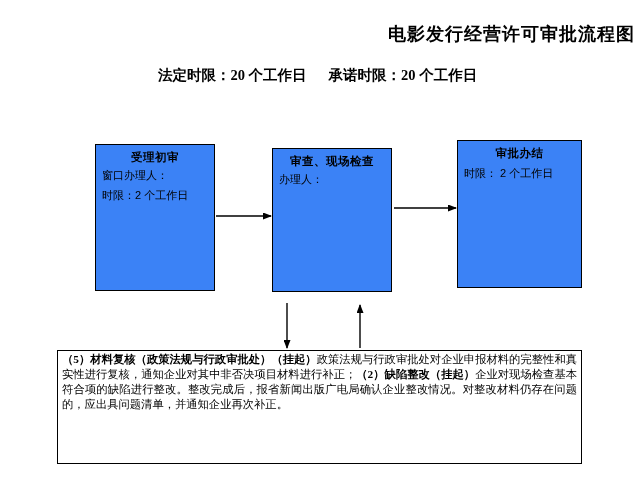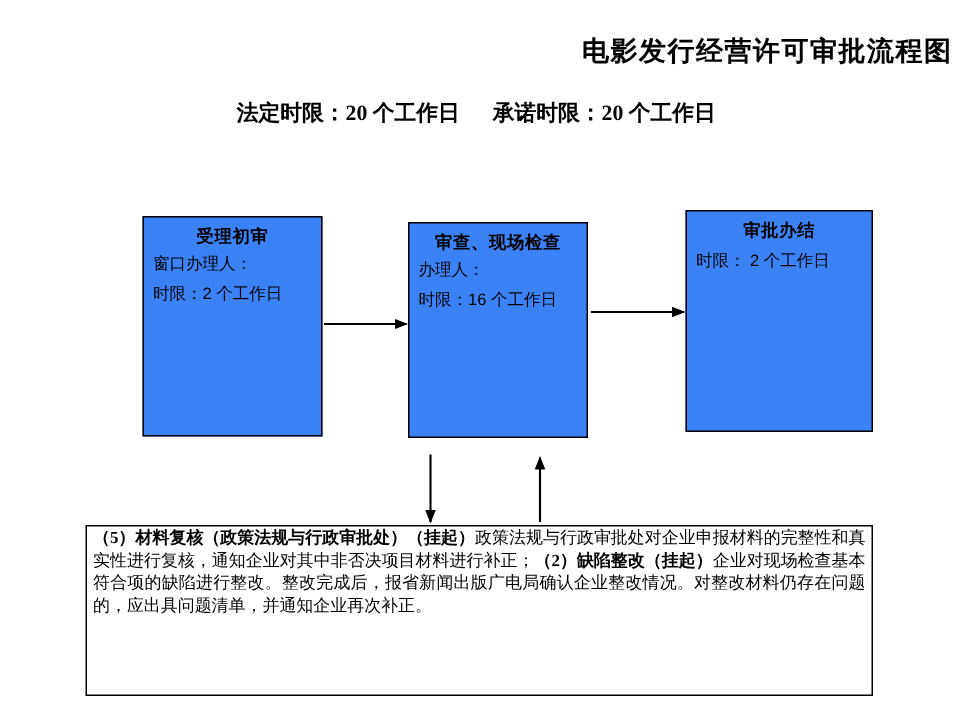--- a/index.html
+++ b/index.html
@@ -128,21 +128,20 @@
 
   <div class="box" id="box-accept">
     <div class="box-title">受理初审</div>
     <div class="box-line">窗口办理人：</div>
     <div class="box-line spaced">时限：2 个工作日</div>
   </div>
 
   <div class="box" id="box-review">
     <div class="box-title">审查、现场检查</div>
     <div class="box-line">办理人：</div>
-    <div class="box-line spaced">时限：16 个工作日</div>
   </div>
 
   <div class="box" id="box-approve">
     <div class="box-title">审批办结</div>
     <div class="box-line spaced">时限： 2 个工作日</div>
   </div>
 
   <svg class="arrows" viewBox="0 0 635 478">
     <defs>
       <marker id="ah" markerWidth="9" markerHeight="7" refX="8" refY="3.5" orient="auto" markerUnits="userSpaceOnUse">

